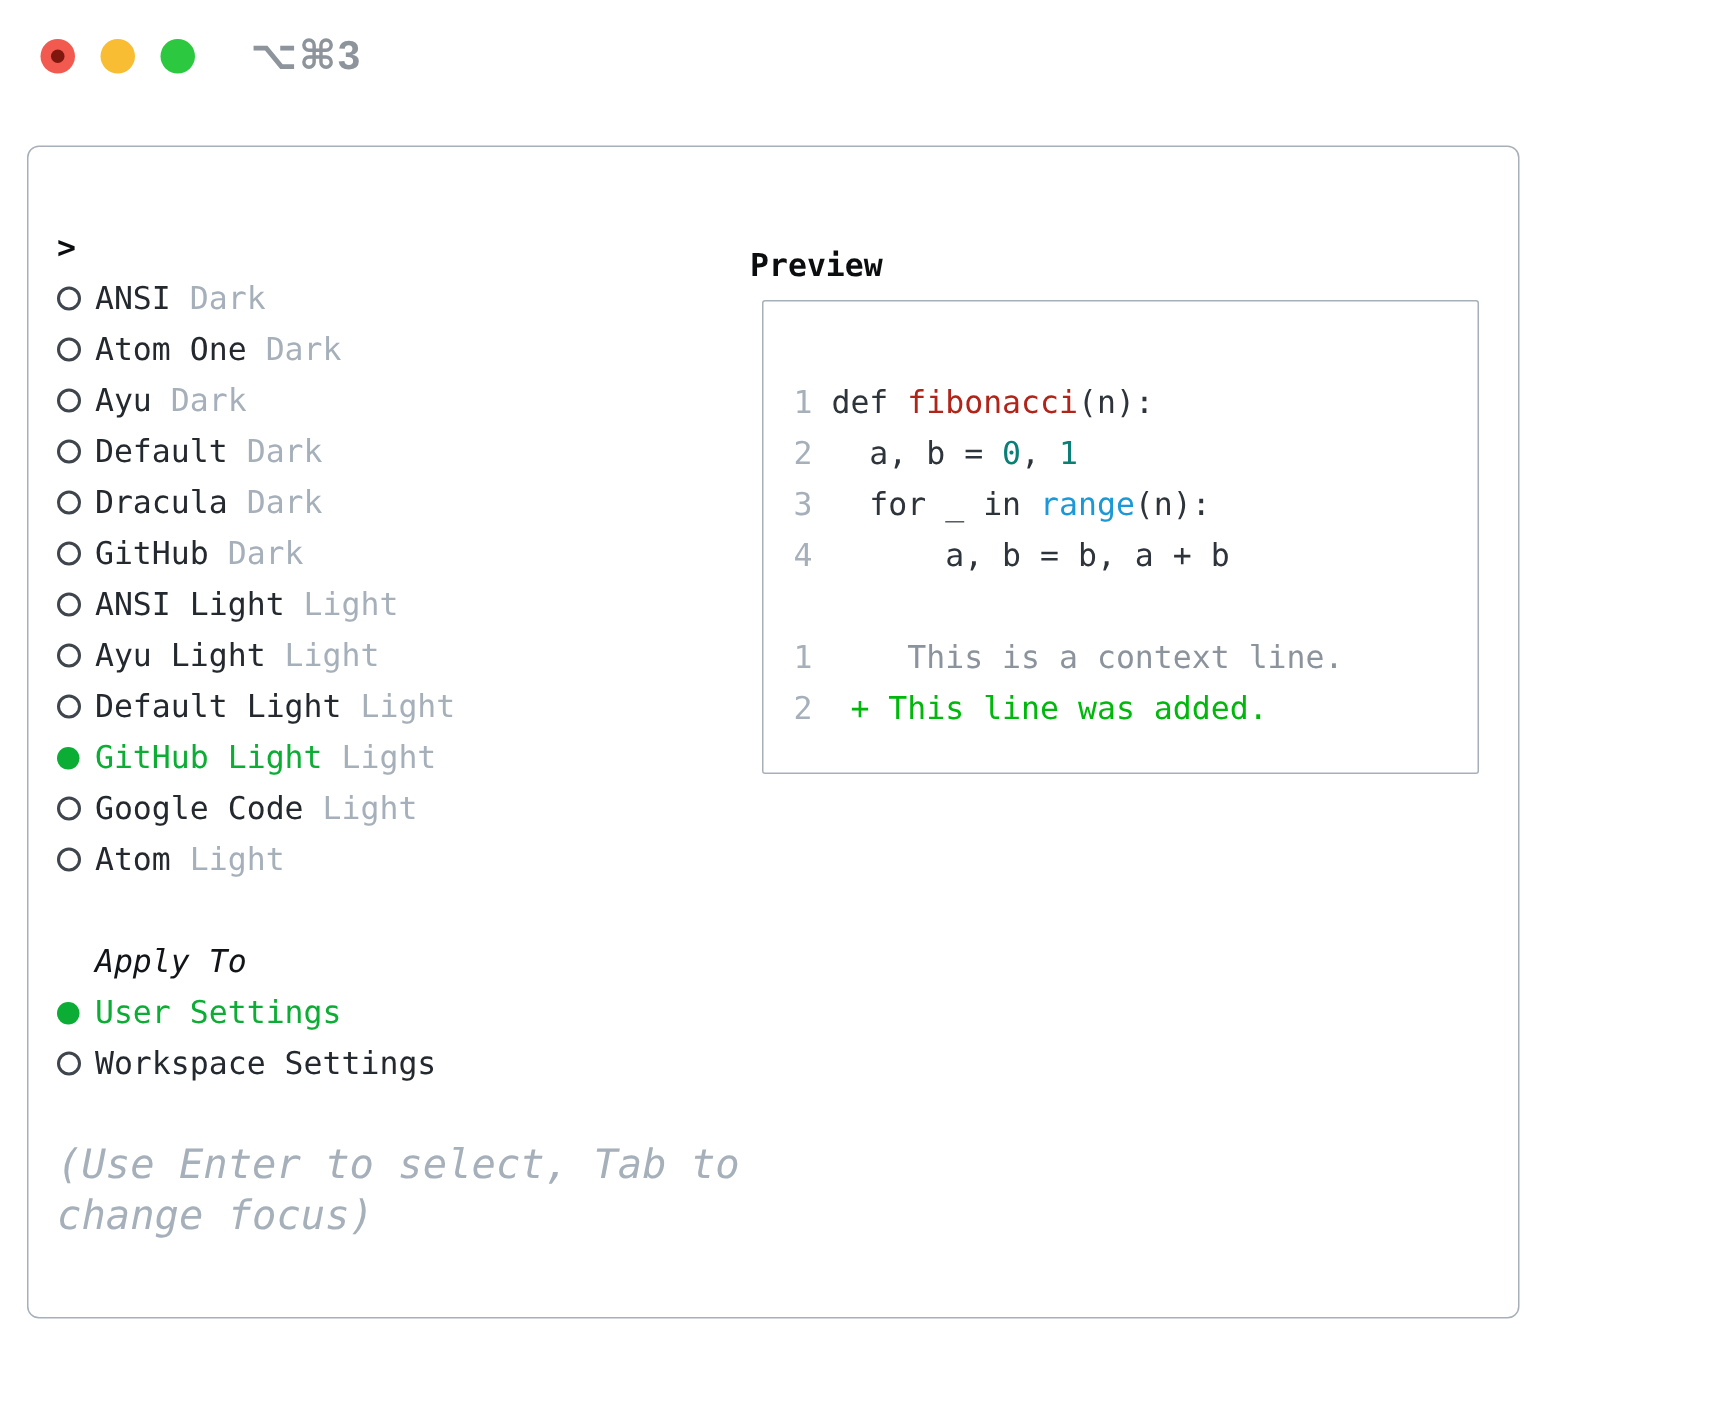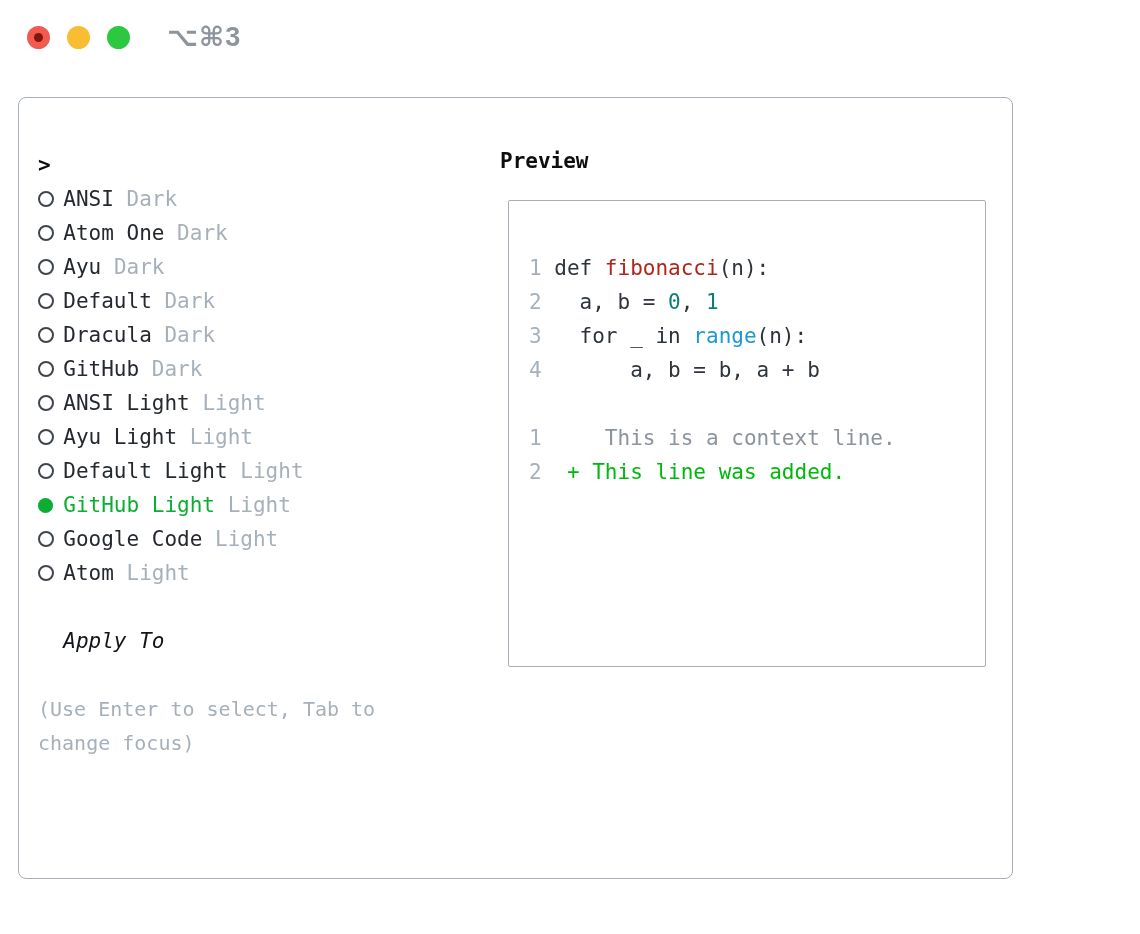--- a/index.html
+++ b/index.html
@@ -49,29 +49,29 @@
   .spacer{height:34px;}
   .cell-marker{display:inline-flex;width:25.3px;align-items:center;flex:none;}
   .arrow{font-weight:700;color:var(--header-black);}
   .header-text{font-weight:700;color:var(--header-black);}
   .ring{width:12px;height:12px;border:2px solid #3f454d;border-radius:50%;margin-left:0px;}
   .dot-sel{width:15px;height:15px;border-radius:50%;background:var(--accent-green);margin-left:0px;}
   .theme-name{color:var(--name-dark);}
   .theme-row.selected .theme-name{color:var(--accent-green);}
   .variant{color:var(--muted-gray);margin-left:1ch;}
   .apply-label{color:#111418;font-style:italic;}
-  .hint{color:var(--muted-gray);font-size:20px;}
+  .hint{color:var(--muted-gray);font-size:27px;font-style:italic;}
   .hint .row{display:block;}
   
   .preview-title{
-    position:absolute;left:500px;top:144px;height:34px;line-height:34px;
+    position:absolute;left:500px;top:160px;height:34px;line-height:34px;
     font-size:21px;font-weight:700;color:var(--header-black);
   }
   .preview-box{
-    position:absolute;left:508px;top:200px;width:478px;height:467px;
+    position:absolute;left:508px;top:200px;width:478px;height:316px;
     border:1.5px solid var(--border-gray);border-radius:2px;box-sizing:border-box;
     padding:49.5px 0 0 20px;overflow:hidden;
   }
   .code-line{height:34px;line-height:34px;white-space:pre;font-size:21px;}
   .ln{display:inline-block;width:2ch;color:var(--muted-gray);}
   .tok-code{color:var(--code-dark);}
   .tok-function{color:var(--function-red);}
   .tok-number{color:var(--number-teal);}
   .tok-builtin{color:var(--builtin-blue);}
   .tok-context{color:var(--context-gray);}
@@ -112,20 +112,24 @@
         <div class="row theme-row"><span class="cell-marker"><span class="ring"></span></span><span class="theme-name">Atom</span><span class="variant">Light</span></div>
       </div>
 
     <div class="spacer"></div>
 
     <div class="row">
       <span class="cell-marker"></span>
       <span class="apply-label">Apply To</span>
     </div>
 
+    <div id="apply-container">
+        <div class="row theme-row selected"><span class="cell-marker"><span class="dot-sel"></span></span><span class="theme-name">User Settings</span></div>
+        <div class="row theme-row"><span class="cell-marker"><span class="ring"></span></span><span class="theme-name">Workspace Settings</span></div>
+      </div>
 
     <div class="spacer"></div>
 
     <div class="hint">
       <div class="row">(Use Enter to select, Tab to</div>
       <div class="row">change focus)</div>
     </div>
   </div>
 
   <div class="preview-title">Preview</div>

